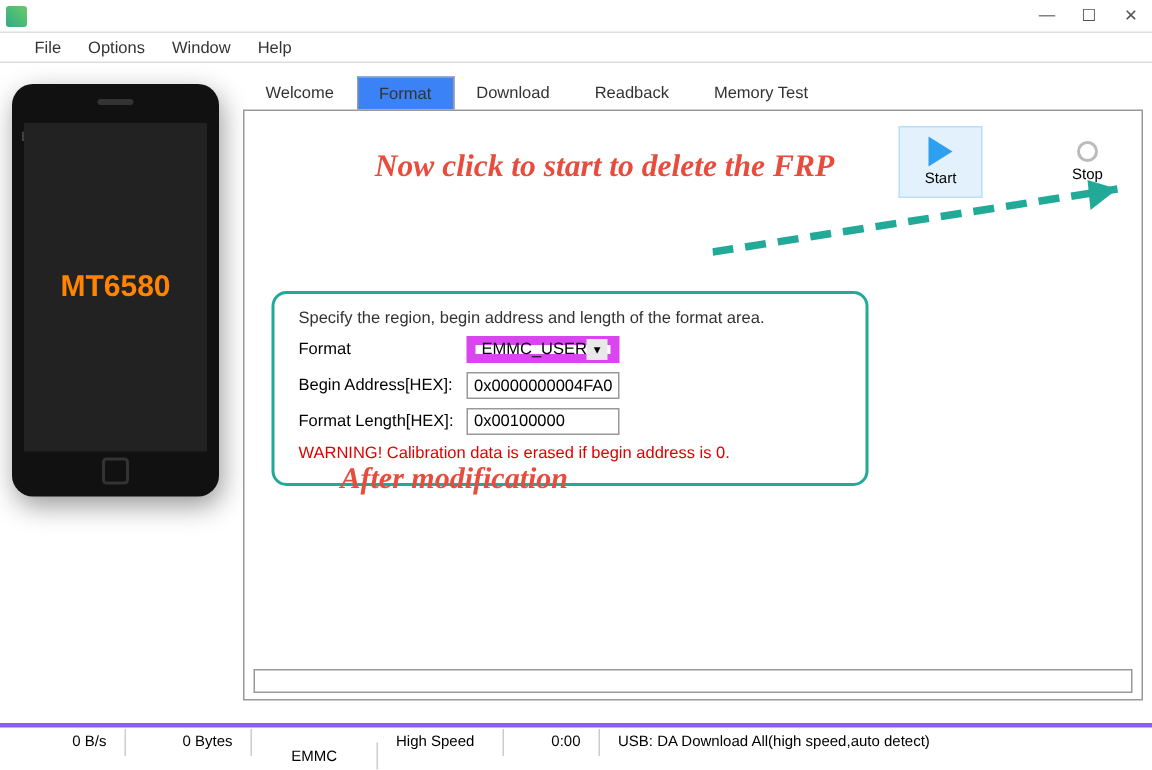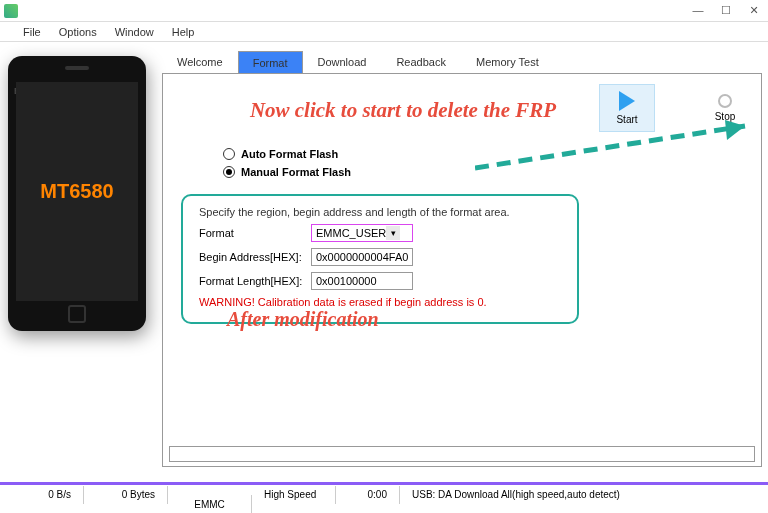--- a/index.html
+++ b/index.html
@@ -32,21 +32,21 @@
   .stop-icon { width: 14px; height: 14px; border: 2px solid #bbb; border-radius: 50%; }
   .radio-group { position: absolute; top: 74px; left: 60px; }
   .radio-row { display: flex; align-items: center; margin-bottom: 6px; gap: 6px; }
   .radio { width: 12px; height: 12px; border: 1px solid #333; border-radius: 50%; display: flex; align-items: center; justify-content: center; }
   .radio.checked::after { content: ""; width: 6px; height: 6px; background: #000; border-radius: 50%; }
   .radio-label { font-size: 11px; font-weight: bold; }
   .region-box { position: absolute; top: 120px; left: 18px; width: 398px; border: 2px solid #2a9; border-radius: 10px; padding: 10px 16px 14px 16px; }
   .region-text { font-size: 11px; color: #333; margin-bottom: 6px; }
   .field-row { display: flex; align-items: center; margin-bottom: 6px; gap: 4px; }
   .field-label { width: 108px; font-size: 11px; }
-  .select { border: 1px solid #d946ef; height: 18px; width: 102px; display: flex; align-items: center; justify-content: flex-start; padding: 0 2px 0 4px; font-size: 11px; background: #fff; }
+  .select { border: 6px solid #d946ef; height: 18px; width: 102px; display: flex; align-items: center; justify-content: flex-end; padding: 0 2px 0 4px; font-size: 11px; background: #fff; }
   .select-arrow { width: 14px; height: 14px; background: #e9e9e9; display: flex; align-items: center; justify-content: center; font-size: 9px; }
   .text-input { border: 1px solid #999; height: 18px; width: 102px; padding: 0 4px; font-size: 11px; }
   .warn { color: #d00; font-size: 11px; }
   .annot-1 { position: absolute; top: 24px; left: 40px; width: 400px; text-align: center; color: #e74c3c; font-family: Georgia, serif; font-weight: bold; font-style: italic; font-size: 21px; line-height: 1.2; }
   .annot-2 { position: absolute; top: 234px; left: 64px; color: #e74c3c; font-family: Georgia, serif; font-weight: bold; font-style: italic; font-size: 20px; }
   .arrow-svg { position: absolute; top: 44px; left: 312px; width: 298px; height: 64px; pointer-events: none; }
   .progress { position: absolute; bottom: 4px; left: 6px; right: 6px; height: 16px; border: 1px solid #999; background: #fff; }
   .statusbar { height: 22px; border-top: 3px solid #8b5cf6; display: flex; align-items: center; font-size: 10px; }
   .status-cell { padding: 0 12px; border-right: 1px solid #ccc; height: 18px; display: flex; align-items: center; }
   .status-cell.bold { font-weight: normal; margin-top: 19px; }
@@ -102,30 +102,20 @@
         </div>
       </div>
 
       <div class="annot-1">Now click to start to delete the FRP</div>
 
       <svg class="arrow-svg">
         <line x1="0" y1="50" x2="270" y2="8" stroke="#2a9" stroke-width="5" stroke-dasharray="14 8"></line>
         <polygon points="270,8 250,2 252,22" fill="#2a9"></polygon>
       </svg>
 
-      <div class="radio-group">
-        <div class="radio-row">
-          <span class="radio"></span>
-          <span class="radio-label">Auto Format Flash</span>
-        </div>
-        <div class="radio-row">
-          <span class="radio checked"></span>
-          <span class="radio-label">Manual Format Flash</span>
-        </div>
-      </div>
 
       <div class="region-box">
         <div class="region-text">Specify the region, begin address and length of the format area.</div>
         <div class="field-row">
           <span class="field-label">Format</span>
           <div class="select">
             <span>EMMC_USER</span>
             <span class="select-arrow">▾</span>
           </div>
         </div>

